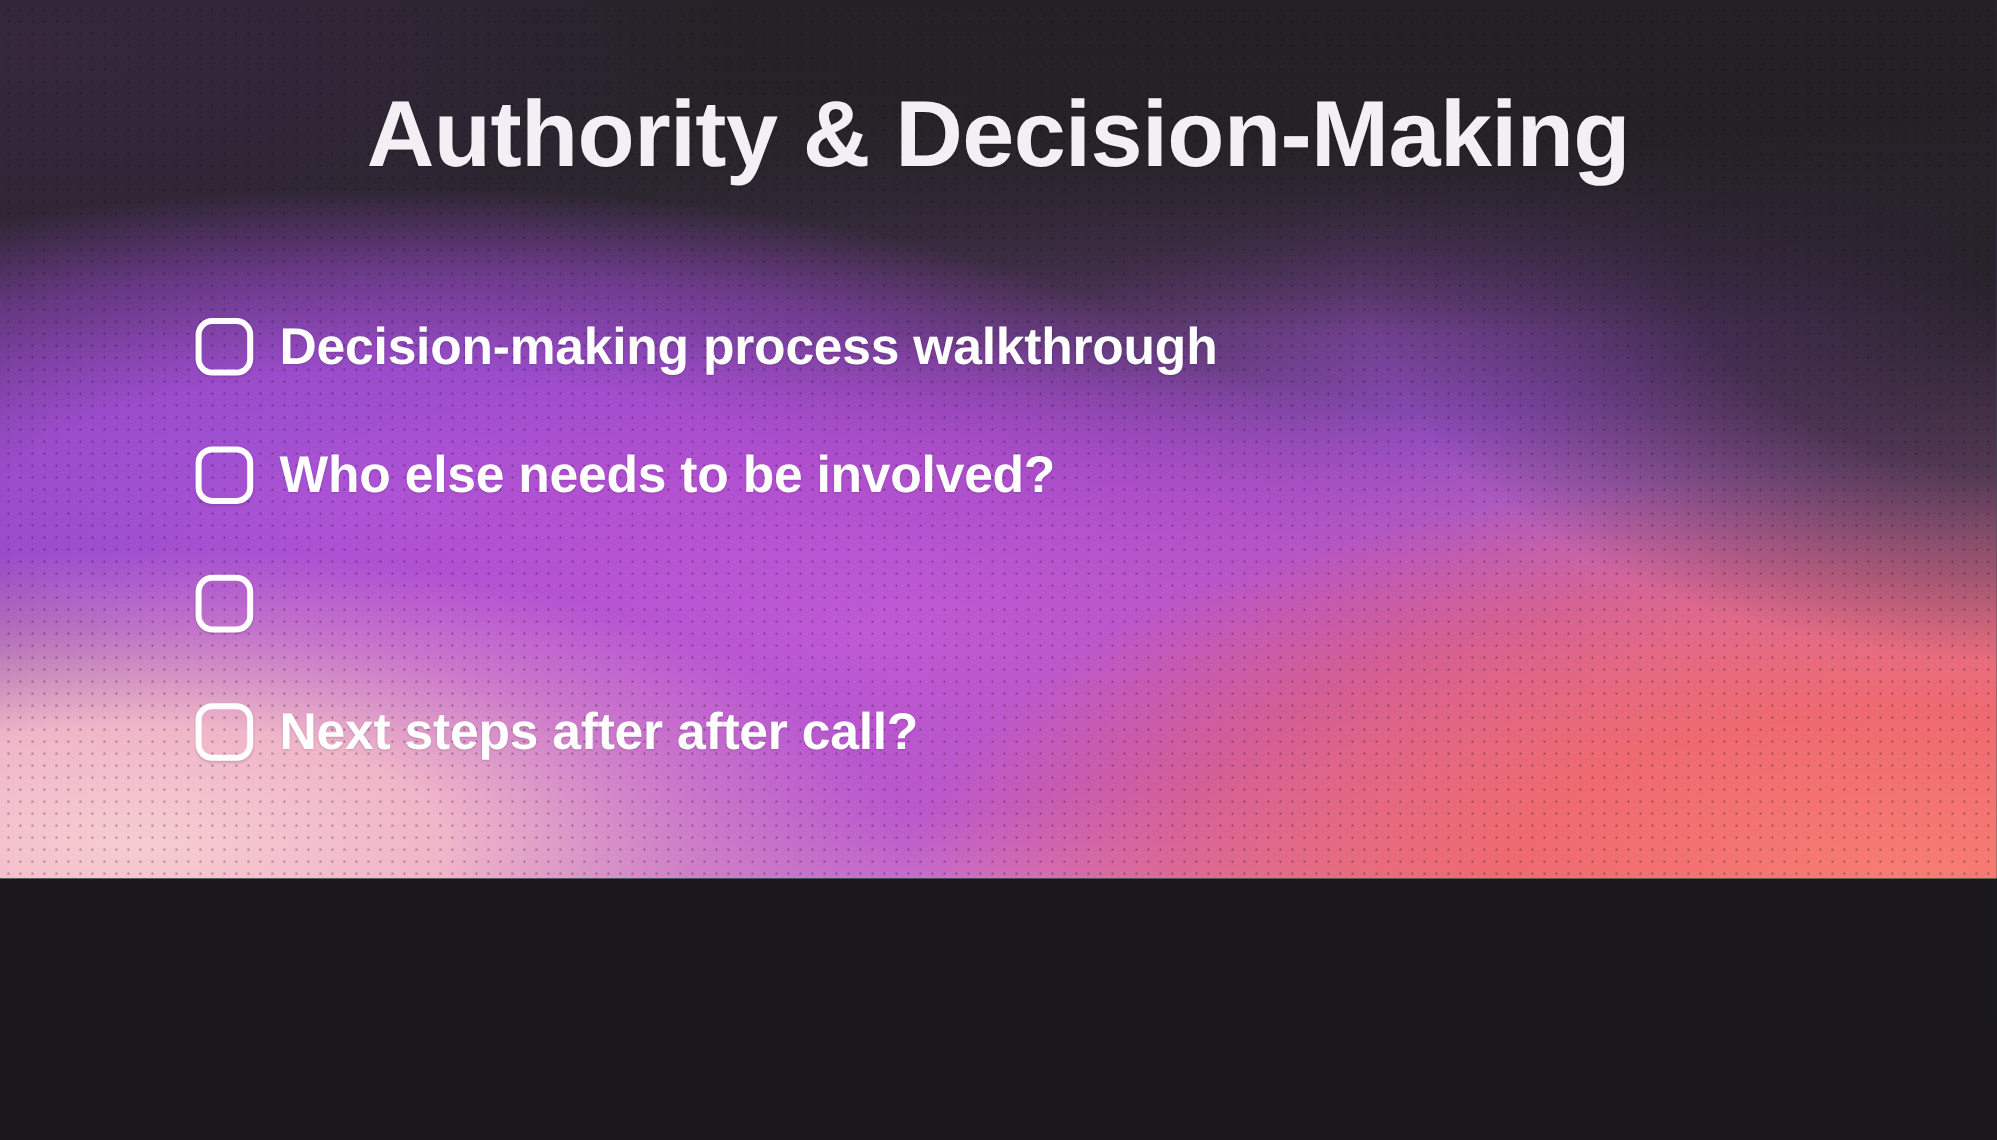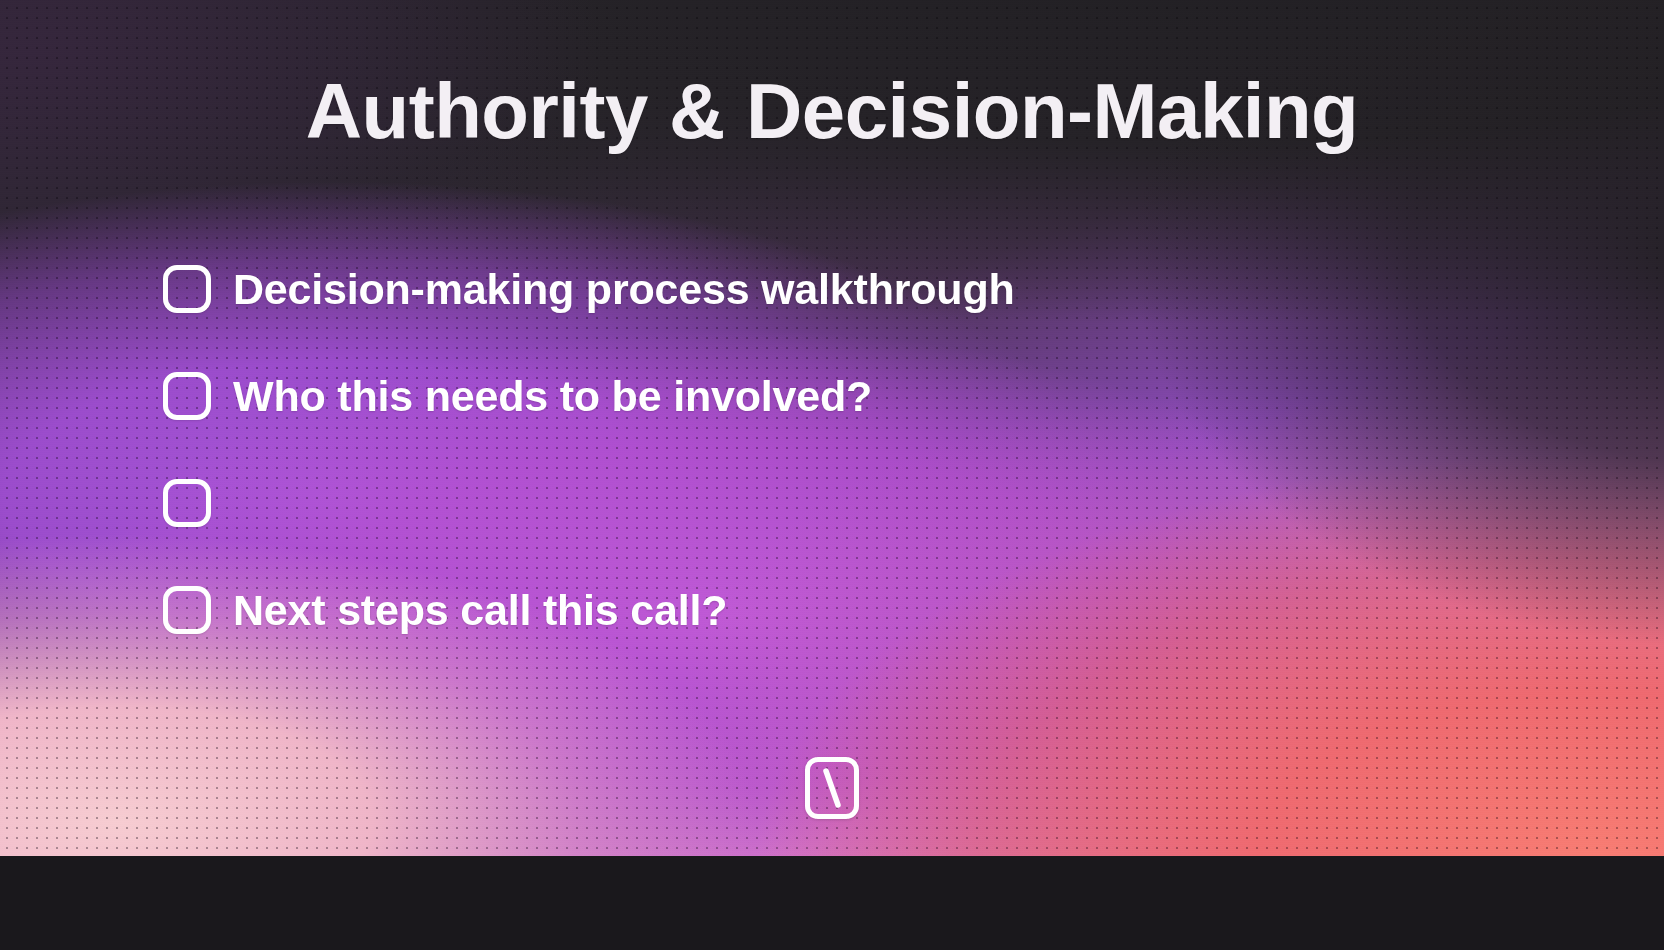--- a/index.html
+++ b/index.html
@@ -6,21 +6,21 @@
 
   html, body {
     width:1664px; height:950px;
     overflow:hidden;
     background:#1a181c;
     font-family:"Liberation Sans", sans-serif;
   }
 
   #slide {
     position:relative;
-    width:1664px; height:856px;
+    width:1664px; height:732px;
     overflow:hidden;
     background-color:#15803d;
     isolation:isolate;
   }
 
   
   .mesh { position:absolute; inset:0; pointer-events:none; }
 
   .mesh-base {
     background:
@@ -176,30 +176,30 @@
 
     <ul id="checklist">
 
       <li class="check-item">
         <span class="checkbox"></span>
         <span class="check-label">Decision-making process walkthrough</span>
       </li>
 
       <li class="check-item">
         <span class="checkbox"></span>
-        <span class="check-label">Who this needs to be involved?</span>
-      </li>
-
-      <li class="check-item">
-        <span class="checkbox"></span>
-      </li>
-
-      <li class="check-item">
-        <span class="checkbox"></span>
-        <span class="check-label">Next steps call this call?</span>
+        <span class="check-label">Who else needs to be involved?</span>
+      </li>
+
+      <li class="check-item">
+        <span class="checkbox"></span>
+      </li>
+
+      <li class="check-item">
+        <span class="checkbox"></span>
+        <span class="check-label">Next steps after after call?</span>
       </li>
 
     </ul>
 
     <div id="brand-logo">
       <svg width="26" height="40" viewBox="0 0 26 40" aria-hidden="true">
         <line x1="7" y1="3" x2="19" y2="37" stroke="#ffffff" stroke-width="5.5" stroke-linecap="round"></line>
       </svg>
     </div>
 

